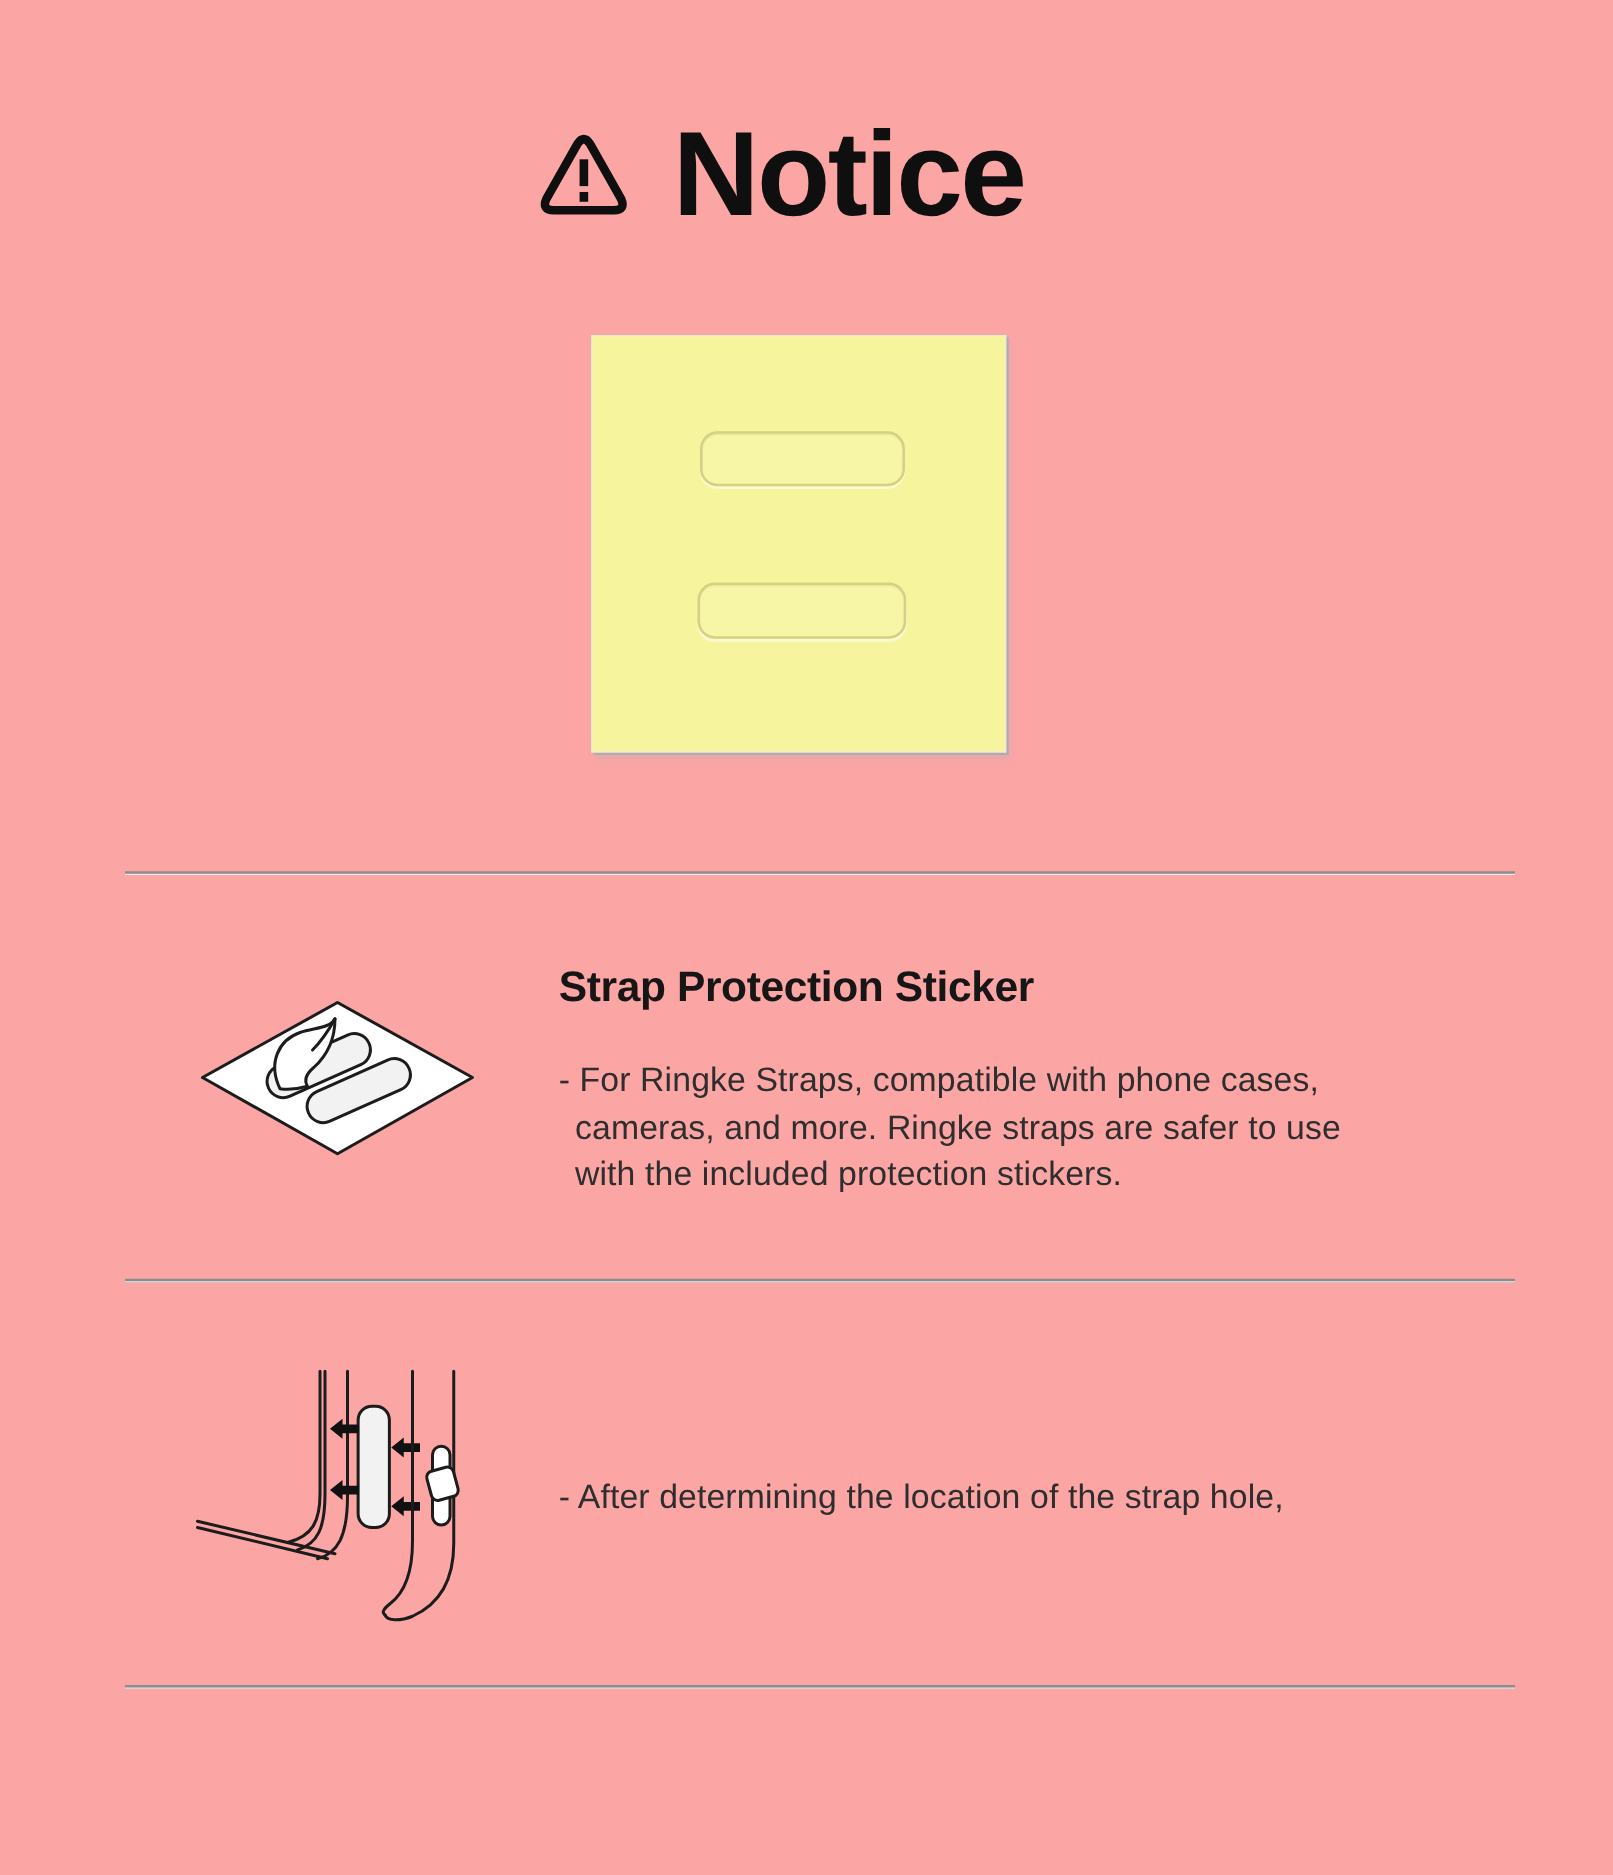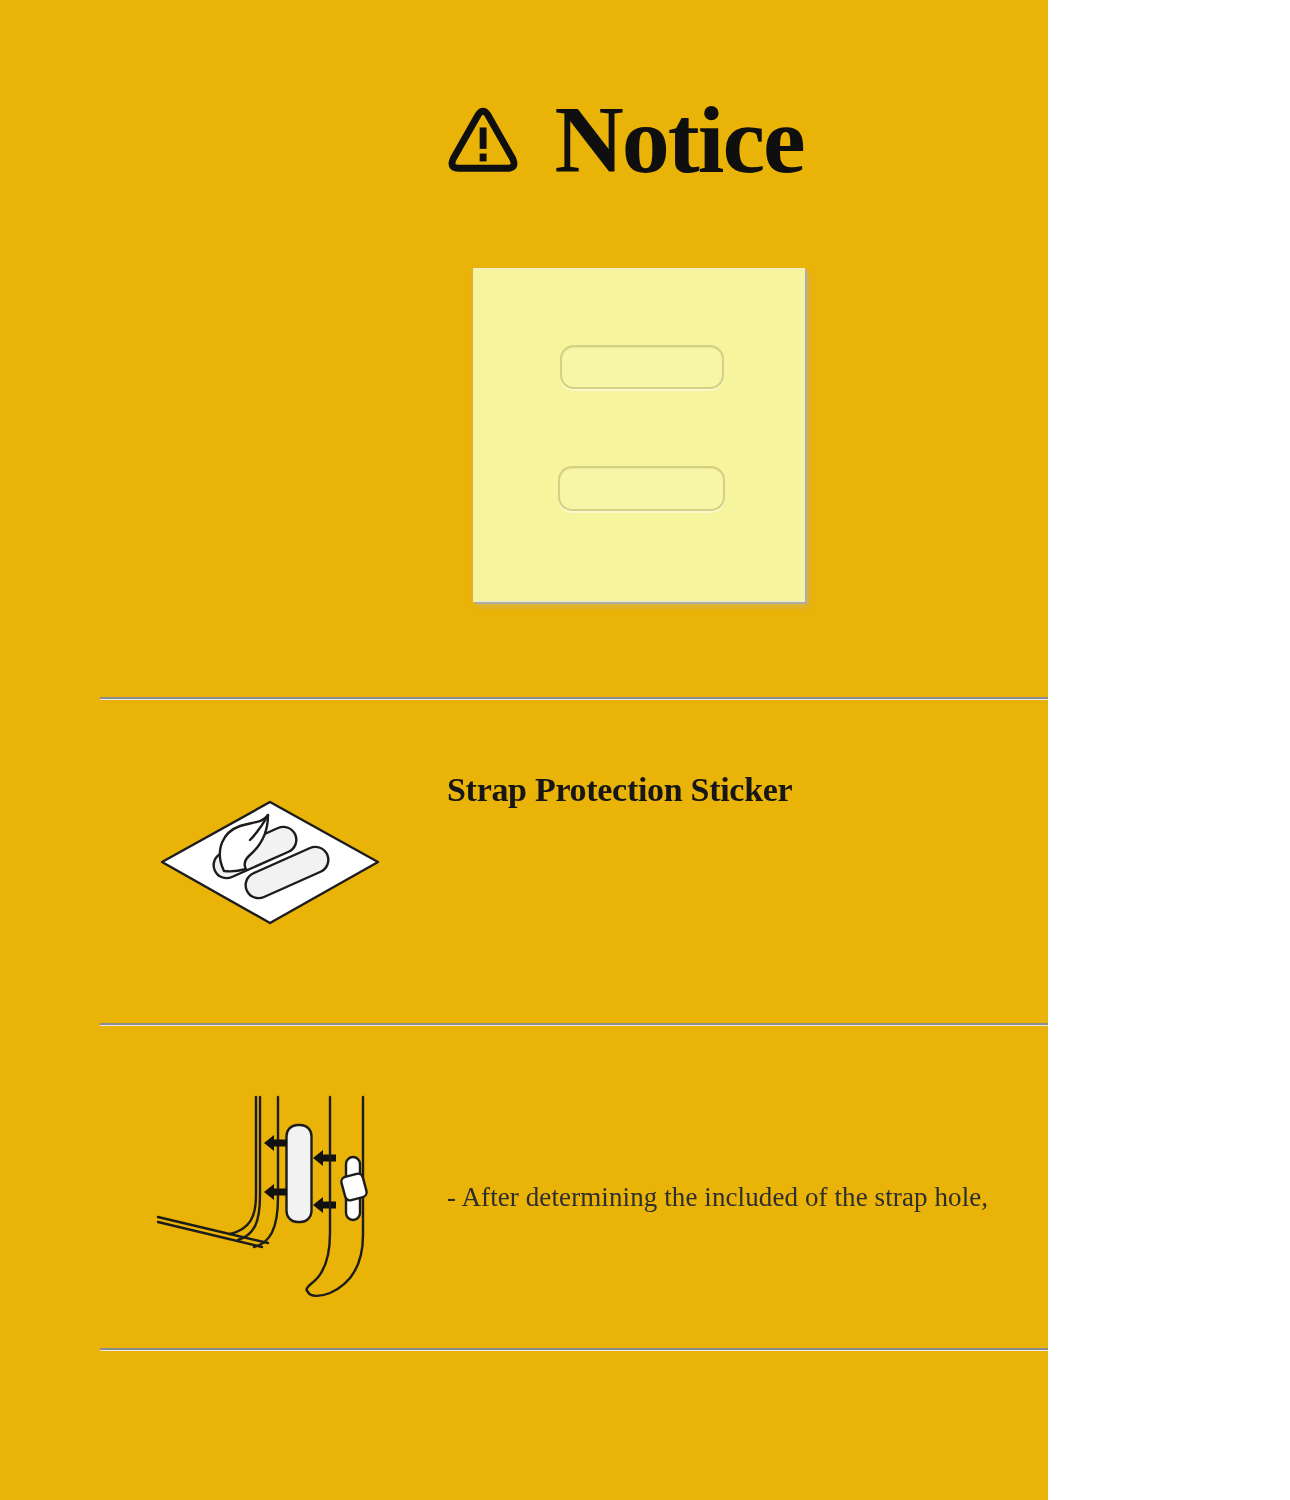--- a/index.html
+++ b/index.html
@@ -1,20 +1,20 @@
 <!DOCTYPE html>
 <html><head>
 <meta charset="utf-8">
 <style>
   html,body{margin:0;padding:0;background:#ffffff;}
   .canvas{
     position:relative;
-    width:1048px;height:1500px;
-    background:#eab308;
-    font-family:Liberation Serif, serif;
+    width:1290px;height:1500px;
+    background:#fca5a5;
+    font-family:Liberation Sans, sans-serif;
     overflow:hidden;
     color:#1a1a1a;
   }
   
   .notice-header{
     position:absolute;top:92px;left:0;width:1250px;height:96px;
     display:flex;align-items:center;justify-content:center;gap:34px;
   }
   .notice-title{
     font-size:96px;font-weight:bold;letter-spacing:-2px;
@@ -95,20 +95,25 @@
       <rect class="fillg" x="-44" y="-13" width="88" height="26" rx="13" stroke-width="2.2"></rect>
     </g>
     <g transform="translate(115,62.5) rotate(-24)">
       <rect class="fillg" x="-44" y="-13" width="88" height="26" rx="13" stroke-width="2.2"></rect>
     </g>
     <path class="fillw" stroke-width="2.2" d="M 84,81 C 74,60 83,42 100,36 C 112,32 123,33 128,25 C 128,42 121,55 111,64 C 105,69 103,74 106,79 C 99,81 91,82 84,81 Z"></path>
     <path class="ln" stroke-width="1.8" d="M 128,25 C 122,36 116,44 110,50"></path>
   </svg>
 
   <div class="section-heading heading-1">Strap Protection Sticker</div>
+  <div class="body-block body-1">
+    <div class="body-line">- For Ringke Straps, compatible with phone cases,</div>
+    <div class="body-line cont">cameras, and more. Ringke straps are safer to use</div>
+    <div class="body-line cont">with the included protection stickers.</div>
+  </div>
 
   <div class="divider divider-2"></div>
 
   <svg class="illus illus-2" width="230" height="215" viewBox="0 0 230 215" aria-hidden="true">
 
     <g>
       <path class="ln" d="M 8,132 L 118,158"></path>
       <path class="ln" d="M 8,137 L 112,162"></path>
       <path class="ln" d="M 106,12 L 106,110 C 106,132 100,144 80,149"></path>
       <path class="ln" d="M 110,12 L 110,110 C 110,138 104,150 88,155"></path>
@@ -128,18 +133,18 @@
       <path class="ln" d="M 180,12 L 180,148 C 180,173 174,189 162,198 C 157,202 155,205 158,207"></path>
       <path class="ln" d="M 213,12 L 213,150 C 213,182 200,199 180,208 C 170,212 160,212 158,207"></path>
       <rect class="fillw" x="196" y="72" width="14" height="63" rx="7"></rect>
       <g transform="translate(204,102) rotate(-15)">
         <rect class="fillw" x="-11" y="-12" width="22" height="24" rx="5"></rect>
       </g>
     </g>
   </svg>
 
   <div class="body-block body-2">
-    <div class="body-line">- After determining the included of the strap hole,</div>
+    <div class="body-line">- After determining the location of the strap hole,</div>
   </div>
 
   <div class="divider divider-3"></div>
 
 </div>
 
 </body></html>

